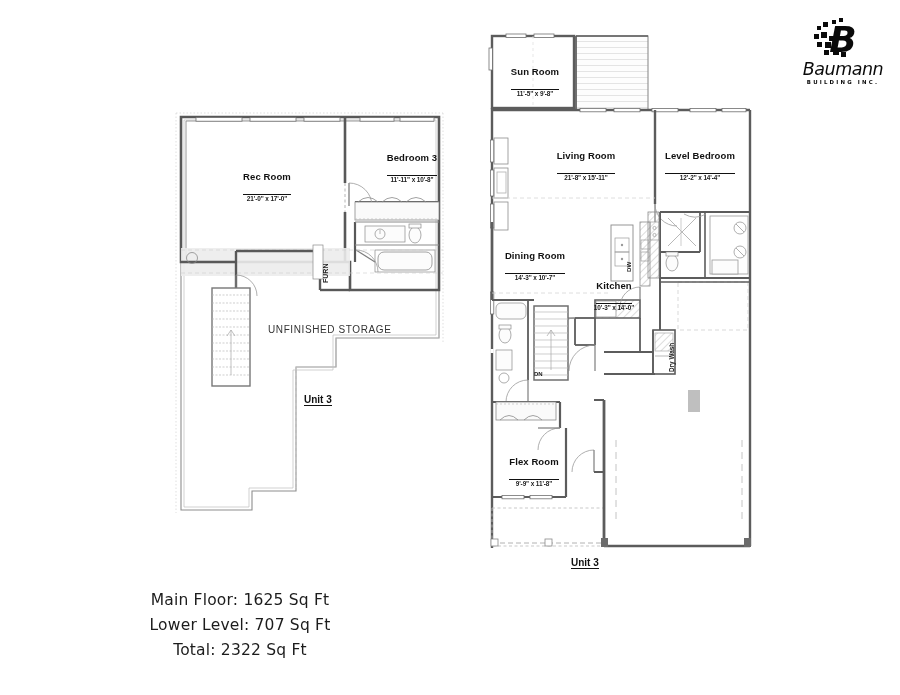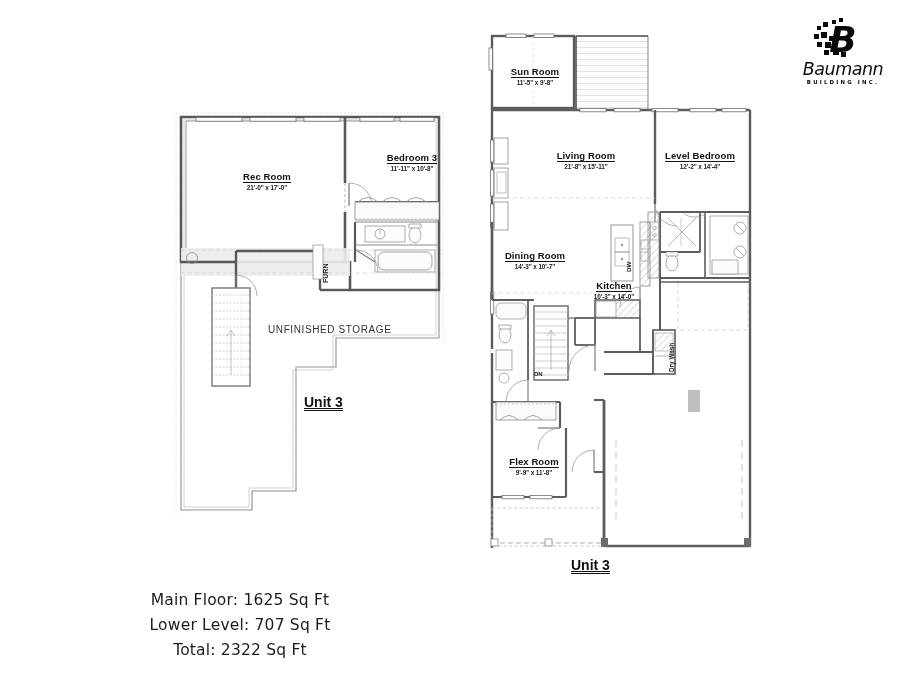--- a/index.html
+++ b/index.html
@@ -35,21 +35,21 @@
     text-align: center;
     white-space: nowrap;
     line-height: 1.05;
   }
   .room-label .rname {
     display: inline-block;
     font-size: 9.5px;
     font-weight: bold;
     color: #111;
     border-bottom: 1.2px solid #111;
-    padding-bottom: 0px;
+    padding-bottom: 12px;
     letter-spacing: 0.1px;
   }
   .room-label .rdim {
     display: block;
     font-size: 6.4px;
     font-weight: bold;
     color: #222;
     margin-top: 1px;
     letter-spacing: -0.1px;
   }
@@ -71,26 +71,25 @@
     position: absolute;
     white-space: nowrap;
     font-size: 7px;
     font-weight: bold;
     color: #222;
     transform-origin: 0 0;
   }
   .unit-tag {
     position: absolute;
     white-space: nowrap;
-    font-size: 14px;
+    font-size: 10px;
     font-weight: bold;
     color: #111;
     border-bottom: 1.2px solid #111;
     padding-bottom: 0;
-    text-decoration: underline;
   }
   
   #footer {
     position: absolute;
     left: 30px;
     top: 588px;
     width: 420px;
   }
   #footer div {
     font-family: "DejaVu Sans", sans-serif;

